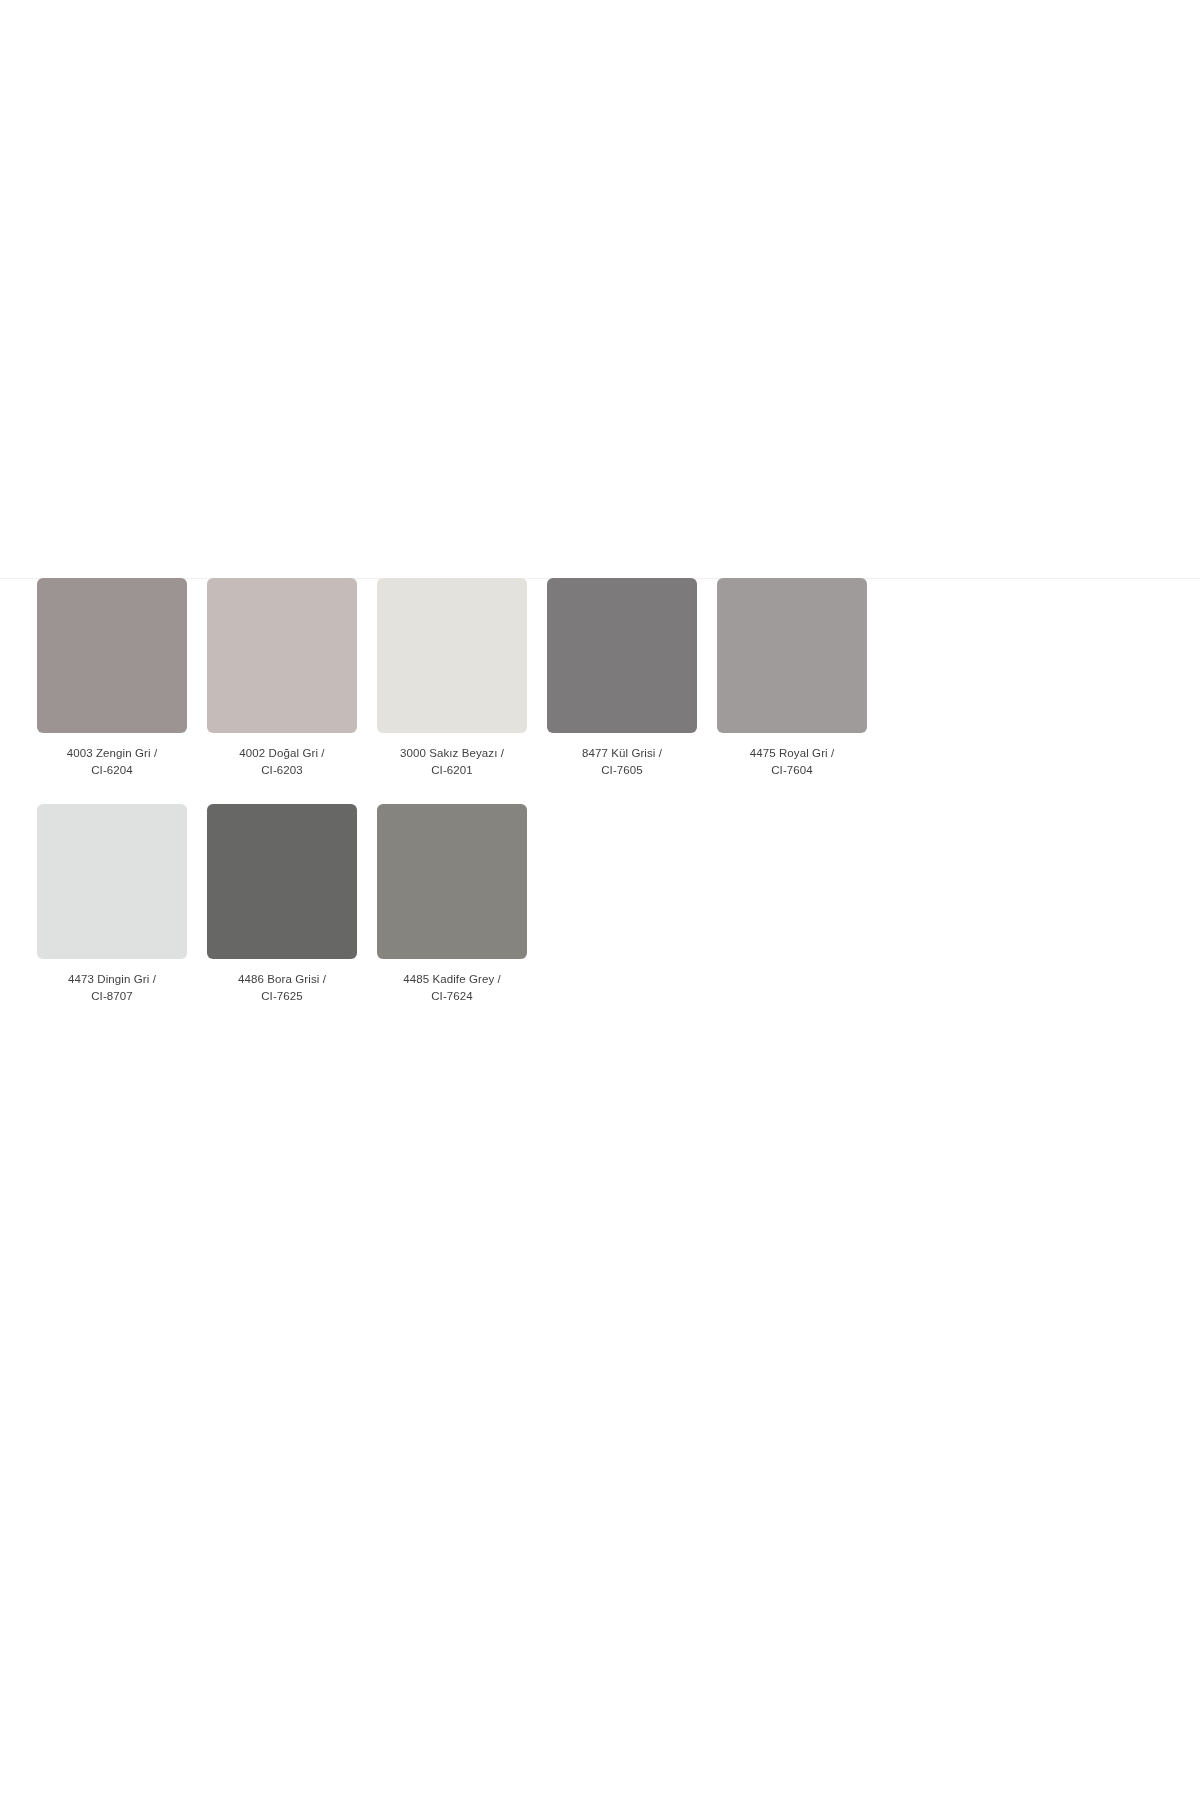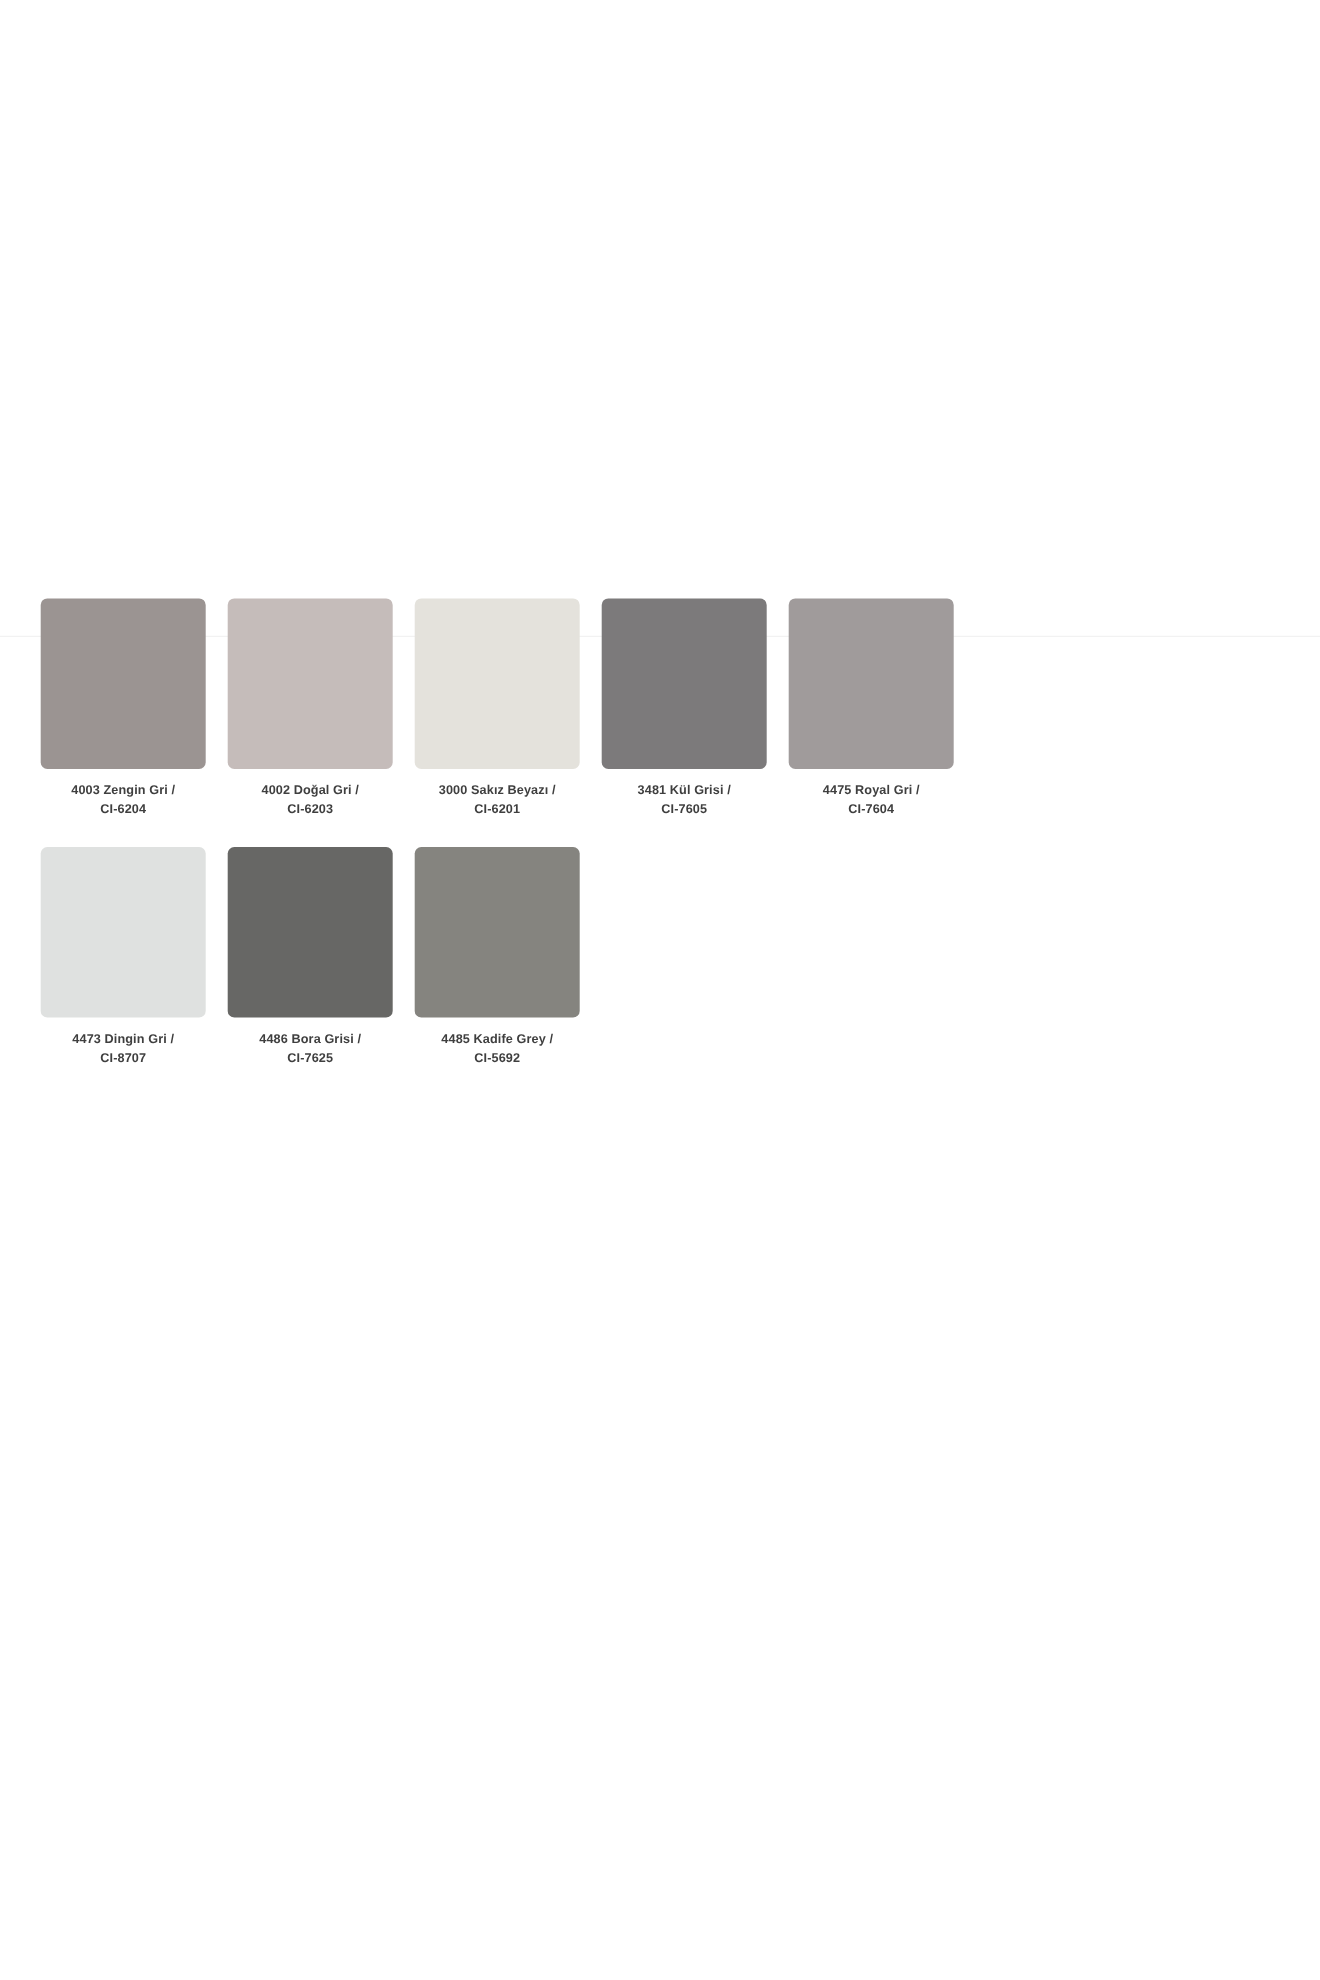--- a/index.html
+++ b/index.html
@@ -30,23 +30,22 @@
     left: 0;
     top: 578px;
     width: 1200px;
     height: 1px;
     background: #f1f1f1;
   }
 
   #swatch-grid {
     position: absolute;
     left: 37px;
-    top: 544px;
+    top: 578px;
     width: 1090px;
-    font-weight: bold;
   }
 
   .swatch-row {
     display: flex;
     flex-direction: row;
     align-items: flex-start;
     margin-bottom: 25px;
   }
 
   .swatch-cell {
@@ -96,21 +95,21 @@
         <div class="swatch-label" style="color: rgb(63, 63, 63);">4002 Doğal Gri /
 CI-6203</div>
       </div>
       <div class="swatch-cell">
         <div class="swatch-chip" style="background-color: rgb(228, 226, 220);"></div>
         <div class="swatch-label" style="color: rgb(63, 63, 63);">3000 Sakız Beyazı /
 CI-6201</div>
       </div>
       <div class="swatch-cell">
         <div class="swatch-chip" style="background-color: rgb(124, 122, 123);"></div>
-        <div class="swatch-label" style="color: rgb(63, 63, 63);">3481 Kül Grisi /
+        <div class="swatch-label" style="color: rgb(63, 63, 63);">8477 Kül Grisi /
 CI-7605</div>
       </div>
       <div class="swatch-cell">
         <div class="swatch-chip" style="background-color: rgb(160, 155, 155);"></div>
         <div class="swatch-label" style="color: rgb(63, 63, 63);">4475 Royal Gri /
 CI-7604</div>
       </div>
     </div>
 
     <div class="swatch-row">
@@ -120,19 +119,19 @@
 CI-8707</div>
       </div>
       <div class="swatch-cell">
         <div class="swatch-chip" style="background-color: rgb(103, 103, 101);"></div>
         <div class="swatch-label" style="color: rgb(63, 63, 63);">4486 Bora Grisi /
 CI-7625</div>
       </div>
       <div class="swatch-cell">
         <div class="swatch-chip" style="background-color: rgb(133, 132, 127);"></div>
         <div class="swatch-label" style="color: rgb(63, 63, 63);">4485 Kadife Grey /
-CI-5692</div>
+CI-7624</div>
       </div>
     </div>
 
 
   </div>
 </div>
 
 </body></html>

